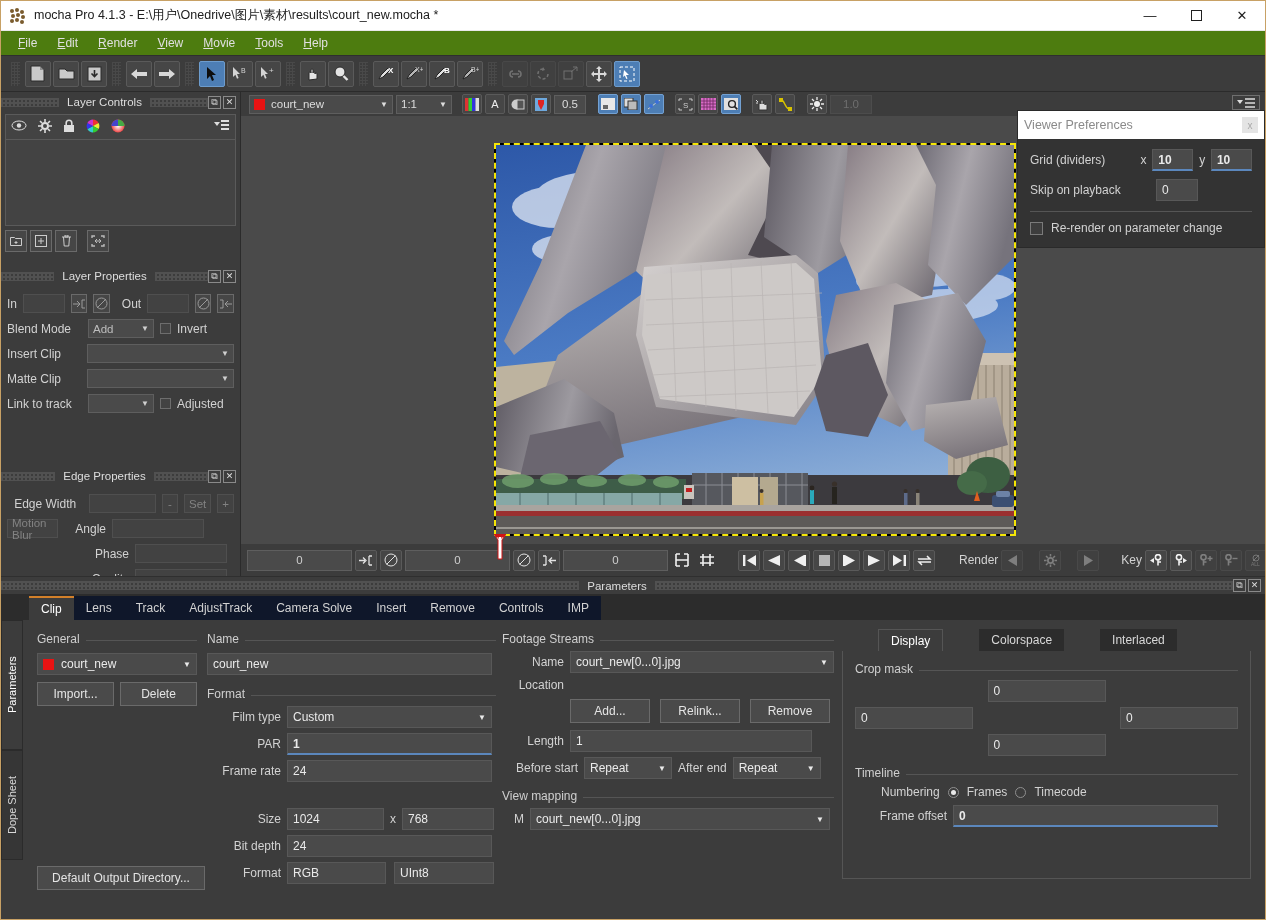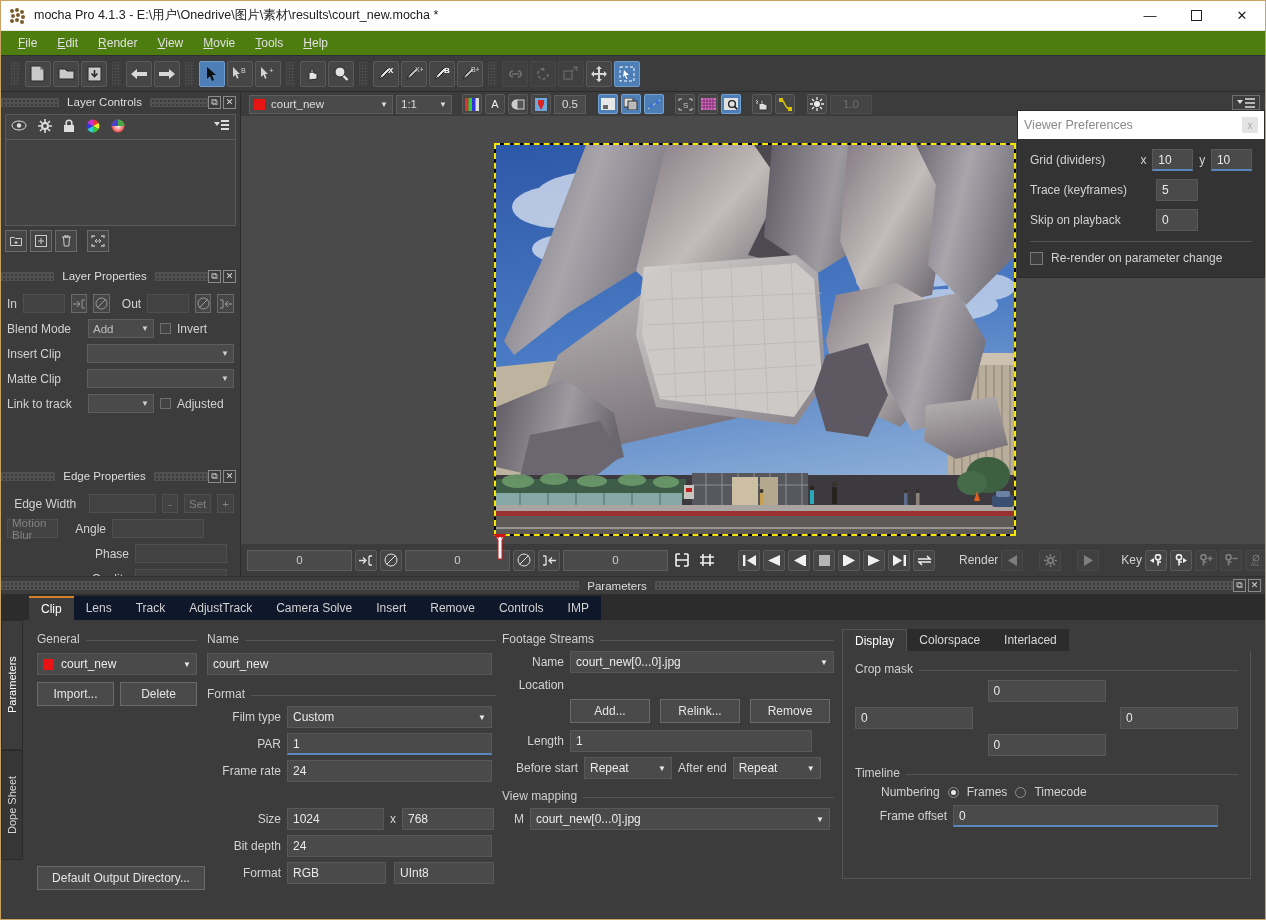--- a/index.html
+++ b/index.html
@@ -75,25 +75,25 @@
   .sidetabs{position:absolute;left:0;top:0;width:26px;}
   .vtab{writing-mode:vertical-rl;transform:rotate(180deg);font-size:11px;color:#d8d8d8;padding:8px 4px;text-align:center;background:#363636;border:1px solid #2b2b2b;}
   .vtab.act{background:#3c3c3c;color:#fff;}
   .panels{display:flex;height:282px;background:#3c3c3c;padding-left:26px;position:relative;}
   .grp{position:relative;margin-top:12px;}
   .grp>.gl{position:absolute;top:-8px;left:0;background:#3c3c3c;padding-right:6px;font-size:12px;color:#cfcfcf;}
   .gline{border-top:1px solid #555;margin-top:7px;}
   .lab{font-size:12px;color:#d2d2d2;}
   .btn{background:#4a4a4a;border:1px solid #6a6a6a;color:#e4e4e4;font-size:12px;height:24px;display:flex;align-items:center;justify-content:center;padding:0 10px;}
   .in{background:#4a4a4a;border:1px solid #585858;height:22px;color:#eaeaea;font-size:12px;padding:0 5px;display:flex;align-items:center;}
-  .in.u{border-bottom:2px solid #5b87bd;}
+  .in.u{border-bottom:2px solid #5b87bd;font-weight:bold;}
   .dd{background:#4a4a4a;border:1px solid #585858;height:22px;color:#eaeaea;font-size:12px;padding:0 5px;display:flex;align-items:center;justify-content:space-between;}
   .dd .c{font-size:8px;}
   .rtabs{display:flex;height:23px;align-items:flex-end;}
-  .rtab{height:22px;padding:0 12px;display:flex;align-items:center;font-size:12px;color:#d8d8d8;background:#2c2c2c;}
+  .rtab{height:22px;padding:0 12px;display:flex;align-items:center;font-size:12px;color:#d8d8d8;background:#2c2c2c;margin-left:36px;}
   .rtab.act{background:#3c3c3c;color:#fff;border:1px solid #555;border-bottom:none;}
   .radio{width:11px;height:11px;border-radius:50%;border:1px solid #8f8f8f;display:inline-block;position:relative;}
   .radio.on::after{content:"";position:absolute;left:2px;top:2px;width:5px;height:5px;border-radius:50%;background:#e8e8e8;}
   .statusbar{height:14px;background:#3c3c3c;}
 </style>
 </head>
 <body>
 
 <div class="titlebar">
   <div class="logo">
@@ -849,24 +849,20 @@
     <span style="width:16px;height:16px;background:#e4e4e4;color:#aaa;font-size:10px;display:flex;align-items:center;justify-content:center">x</span>
   </div>
   <div style="padding:10px 12px 12px 12px">
     <div style="display:flex;align-items:center;margin-bottom:8px">
       <span class="lab" style="width:108px">Grid (dividers)</span>
       <span class="lab" style="width:18px;text-align:center">x</span>
       <span class="in u" style="width:42px">10</span>
       <span class="lab" style="width:18px;text-align:center">y</span>
       <span class="in u" style="width:42px">10</span>
     </div>
-    <div style="display:flex;align-items:center;margin-bottom:8px">
-      <span class="lab" style="width:126px">Trace (keyframes)</span>
-      <span class="in" style="width:42px">5</span>
-    </div>
     <div style="display:flex;align-items:center;margin-bottom:10px">
       <span class="lab" style="width:126px">Skip on playback</span>
       <span class="in" style="width:42px">0</span>
     </div>
     <div style="border-top:1px solid #555;margin-bottom:9px"></div>
     <div style="display:flex;align-items:center;gap:8px">
       <span style="width:13px;height:13px;border:1px solid #7a7a7a;background:#3d3d3d"></span>
       <span class="lab">Re-render on parameter change</span>
     </div>
   </div>

